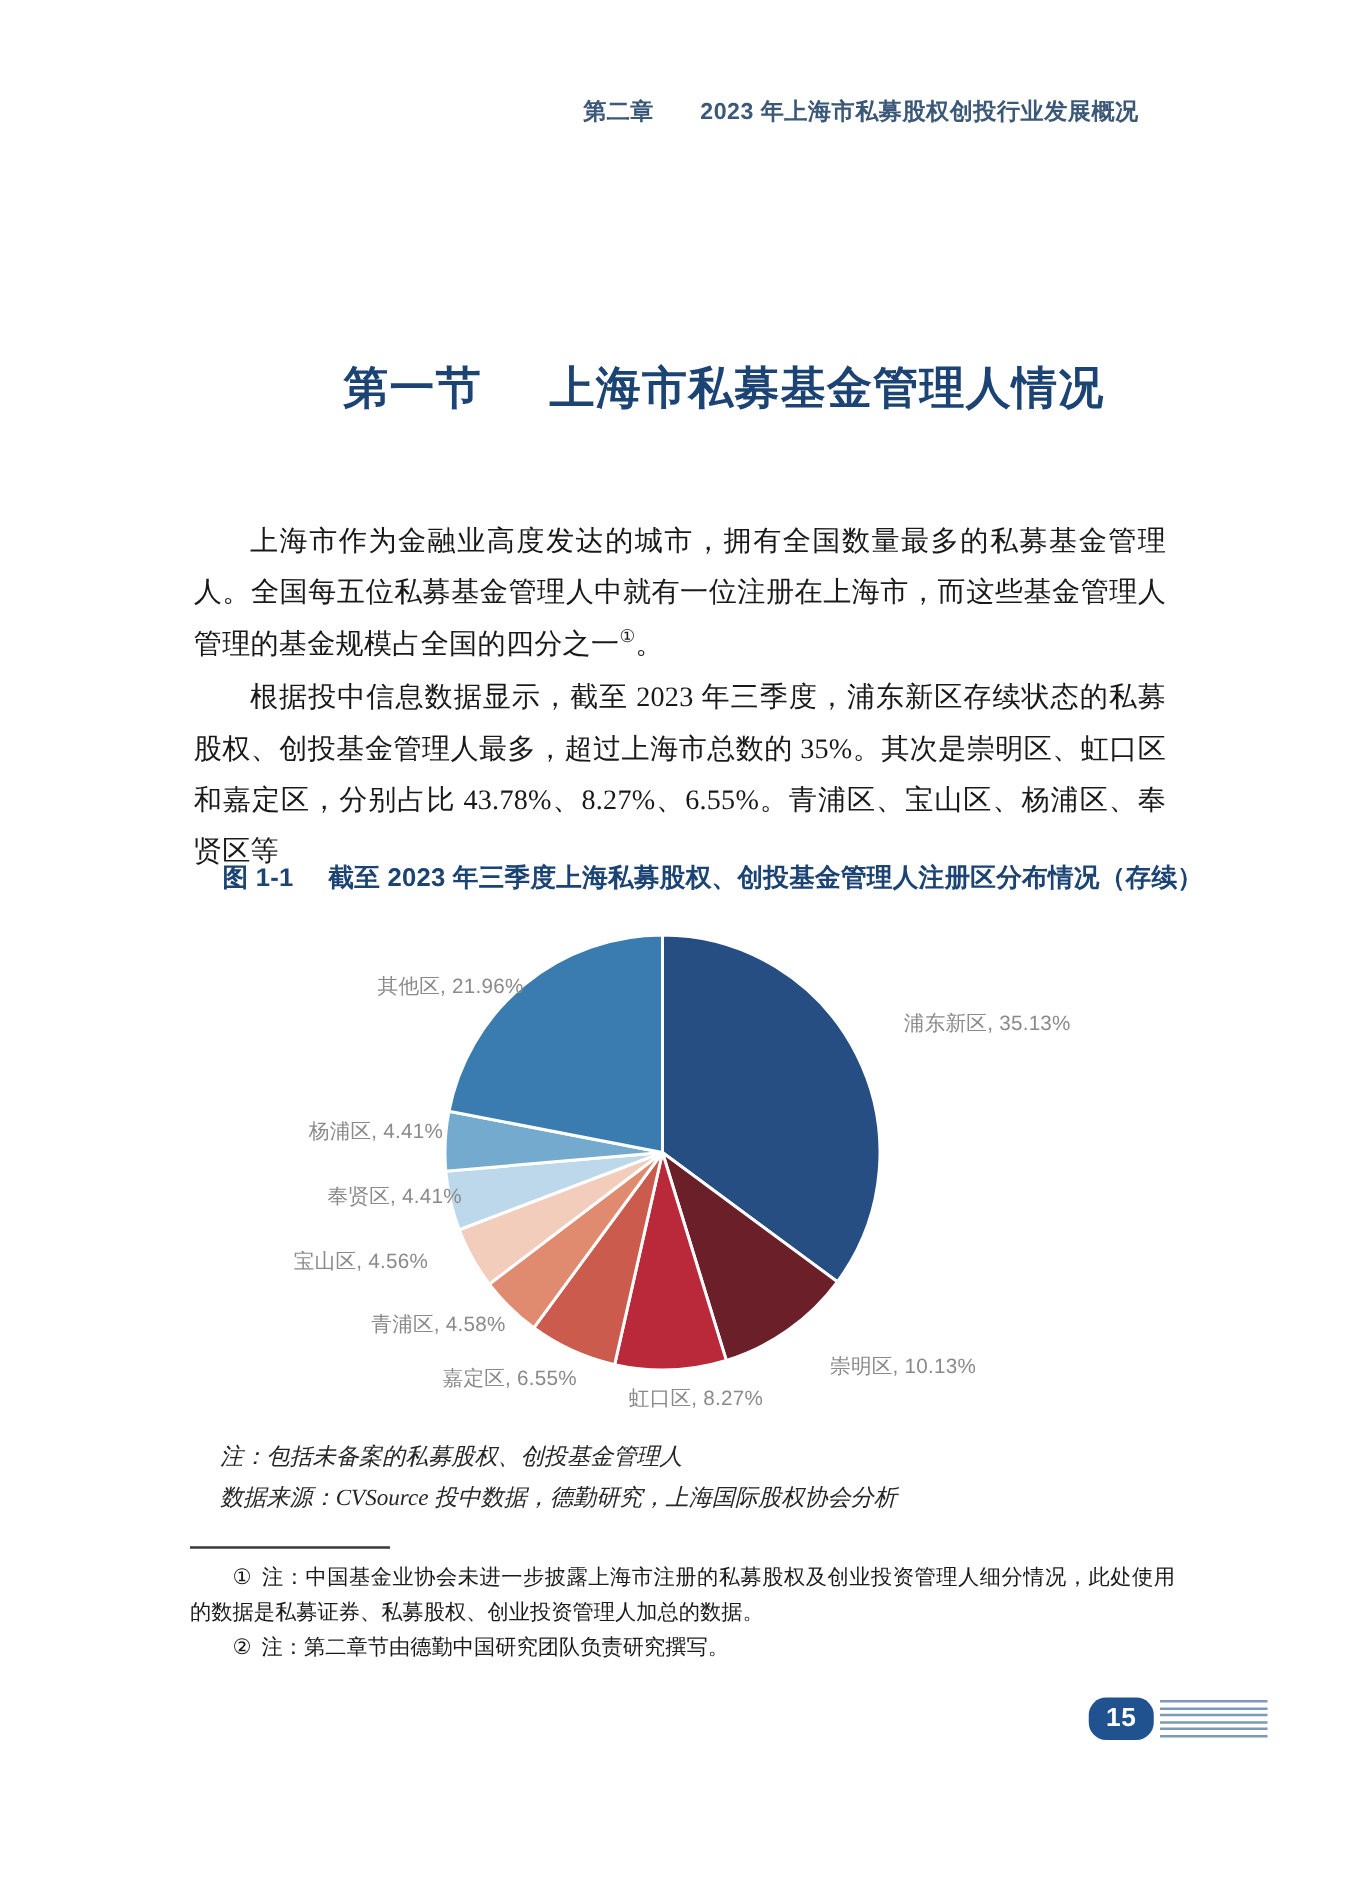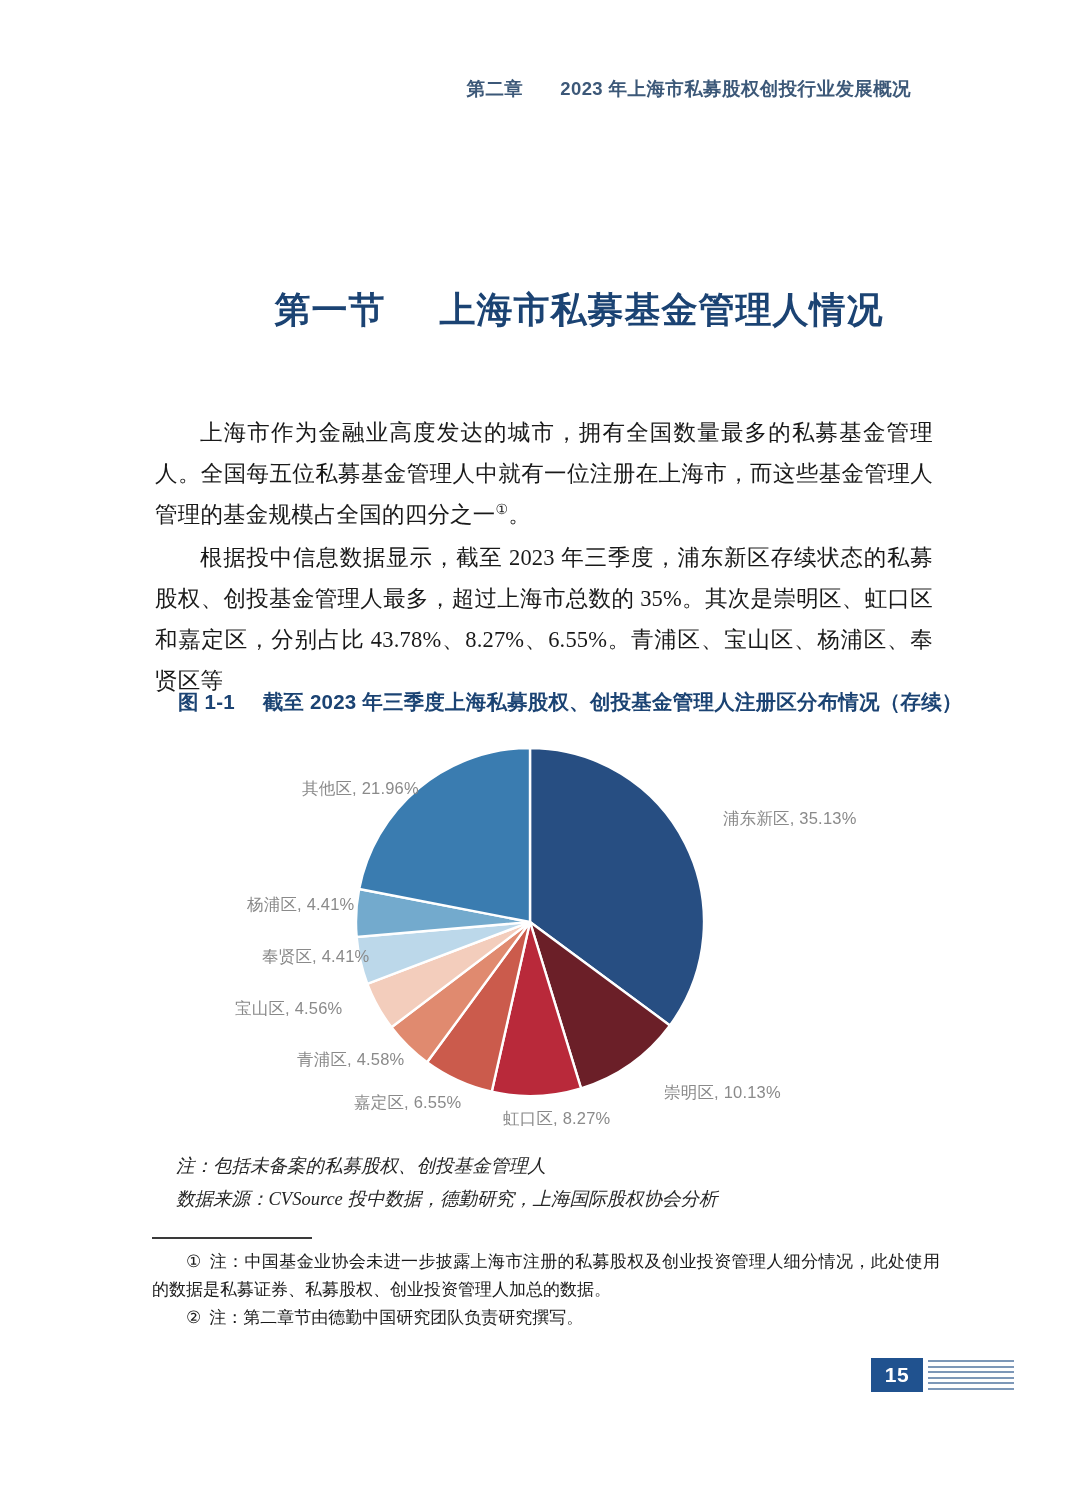--- a/index.html
+++ b/index.html
@@ -150,20 +150,21 @@
     background: #20528f;
     color: #ffffff;
     font-family: "Liberation Sans", "DejaVu Sans", sans-serif;
     font-size: 21px;
     font-weight: 700;
     width: 52px;
     display: flex;
     align-items: center;
     justify-content: center;
     letter-spacing: 0.5px;
+    border-radius: 14px;
   }
   .footer-lines {
     width: 86px;
     margin-left: 5px;
     display: flex;
     flex-direction: column;
     justify-content: space-between;
     padding: 2px 0;
     box-sizing: border-box;
   }

